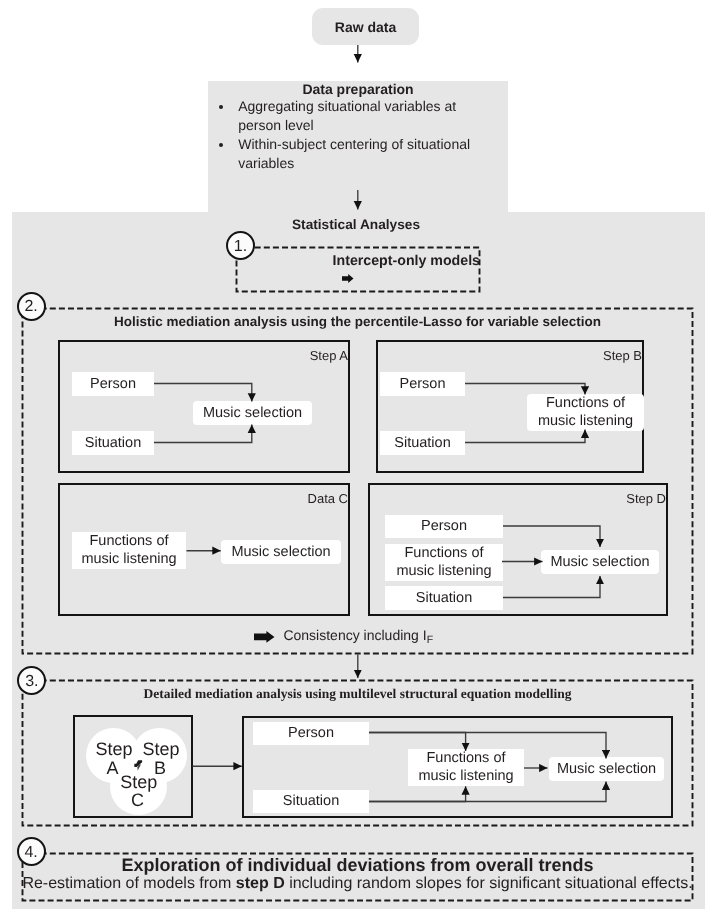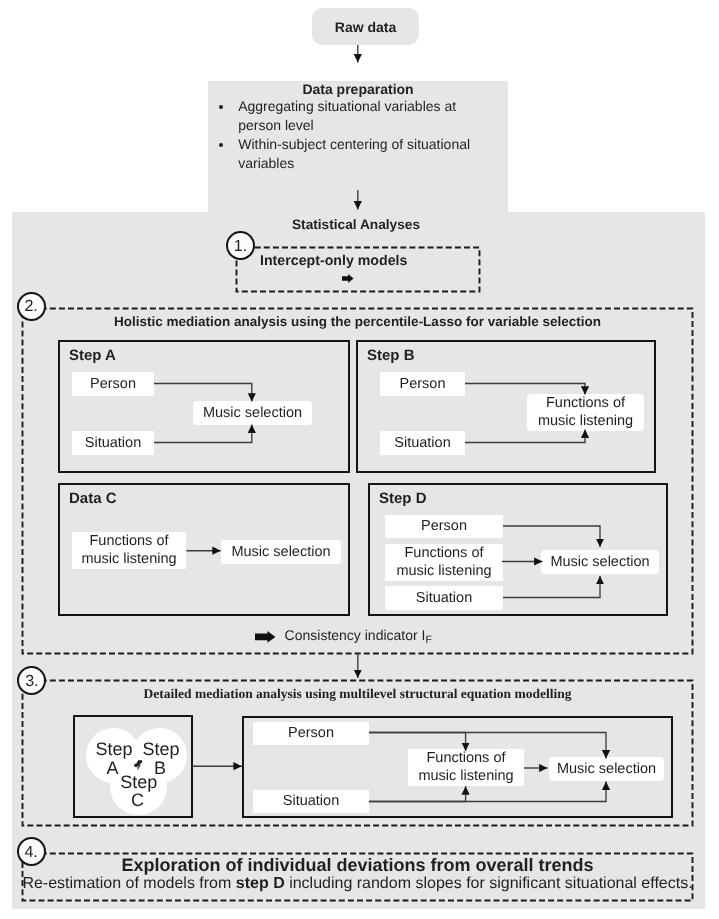--- a/index.html
+++ b/index.html
@@ -22,30 +22,30 @@
       border-radius:50%;background:#231f20;}
 
   
   #panel{left:12px;top:212px;width:693px;height:697px;}
   #sa-title{left:0;top:217px;width:700px;text-align:center;font-weight:bold;font-size:13.7px;line-height:16px;margin-left:6px;}
 
   .circ{width:29px;height:29px;border:2px solid #141414;border-radius:50%;background:#fbfbfb;
         display:flex;align-items:center;justify-content:center;font-size:16px;z-index:5;
         line-height:1;padding-top:2.5px;box-sizing:border-box;}
   #circ1{left:226px;top:231.2px;}
-  .s1-title{left:236px;top:253px;width:244px;text-align:left;font-weight:bold;font-size:14.2px;line-height:16px;padding-left:24px;}
+  .s1-title{left:236px;top:253px;width:244px;text-align:right;font-weight:bold;font-size:14.2px;line-height:16px;}
   .s1-item{left:228px;top:269px;width:244px;text-align:center;font-size:14.6px;line-height:16px;}
   #circ2{left:16.6px;top:291.5px;}
   .s2-title{left:22px;top:314px;width:671px;text-align:center;font-weight:bold;font-size:13.5px;line-height:15px;}
   .solidbox{border:2px solid #141414;background:#e6e6e6;box-sizing:border-box;}
   #stepA{left:58px;top:340px;width:292px;height:133px;}
-  #stepB{left:356px;top:340px;width:300px;height:133px;}
+  #stepB{left:376px;top:340px;width:268px;height:133px;}
   #stepC{left:58px;top:483px;width:292px;height:133px;}
   #stepD{left:368px;top:483px;width:300px;height:133px;}
-  .steplabel{font-weight:bold;font-size:15px;padding:6px 0 0 9px;line-height:15px;}
+  .steplabel{font-weight:normal;font-size:13px;padding:6px 0 0 9px;line-height:15px;text-align:right;}
 
   .node{background:#fff;display:flex;align-items:center;justify-content:center;
         text-align:center;font-size:14.5px;line-height:1.24;white-space:pre-line;padding-top:1.5px;
         box-sizing:border-box;}
   .rnd{border-radius:4px;}
 
   #A-person{left:72px;top:372px;width:82px;height:24px;}
   #A-situation{left:72px;top:431px;width:82px;height:24px;}
   #A-music{left:193px;top:401px;width:119px;height:24px;}
   #B-person{left:380px;top:372px;width:85px;height:24px;}
@@ -147,21 +147,21 @@
 <div class="abs node rnd" id="C-music">Music selection</div>
 
 <div class="abs node" id="D-person">Person</div>
 <div class="abs node" id="D-funcs">Functions of
 music listening</div>
 <div class="abs node" id="D-situation">Situation</div>
 <div class="abs node rnd" id="D-music">Music selection</div>
 
 <div class="abs" id="s2-footer"><span class="fatarrow bigarrow"><svg viewBox="0 0 20.5 11.8">
         <path d="M0,2.5 L12.4,2.5 L12.4,0 L20.5,5.9 L12.4,11.8 L12.4,9.3 L0,9.3 Z" fill="#111"></path>
-      </svg></span><span>Consistency indicator I</span><sub>F</sub></div>
+      </svg></span><span>Consistency including I</span><sub>F</sub></div>
 
 <div class="abs circ" id="circ3">
     <span>3.</span>
   </div>
 <div class="abs s2-title" id="s3-title">Detailed mediation analysis using multilevel structural equation modelling</div>
 <div class="abs solidbox" id="vennbox">
   <div class="vcirc" id="vcA"></div>
   <div class="vcirc" id="vcB"></div>
   <div class="vcirc" id="vcC"></div>
   <div class="vtxt" id="vtA1">Step</div>

